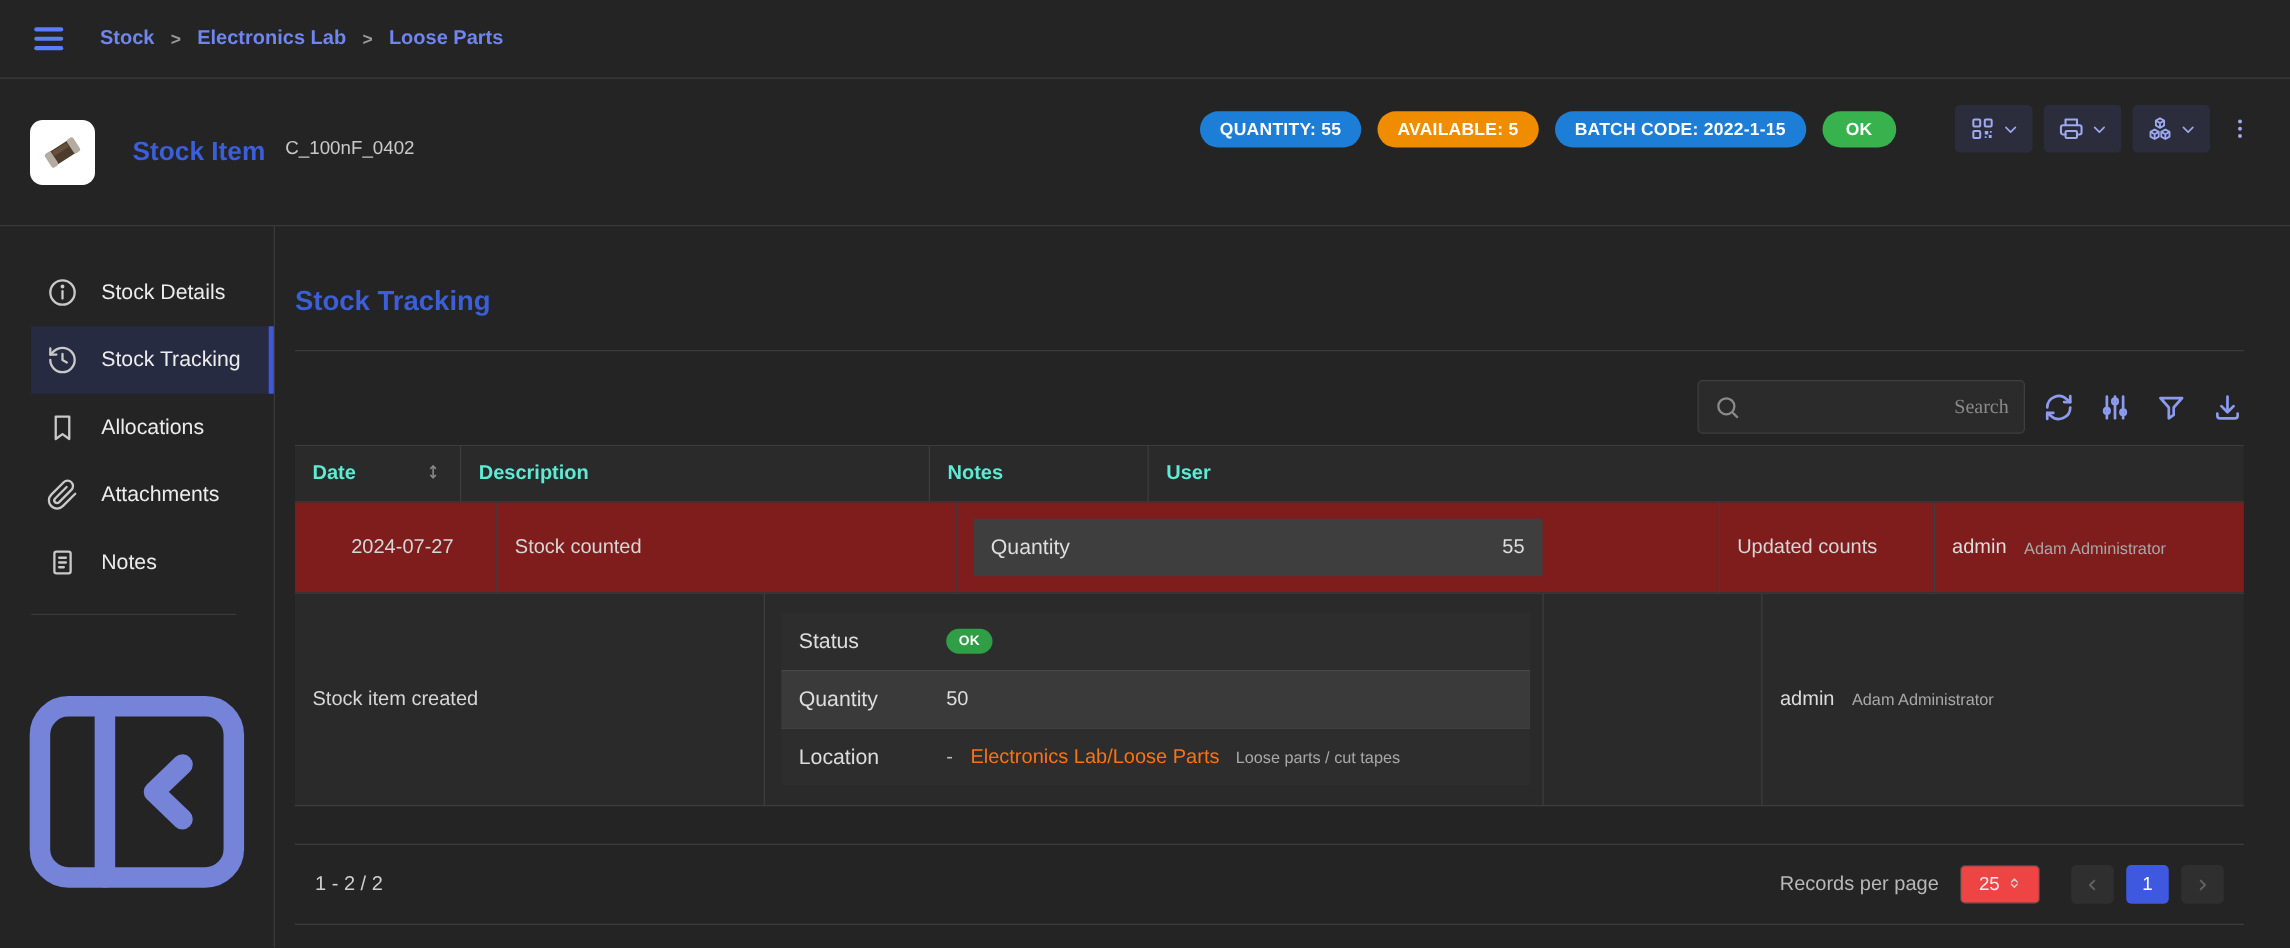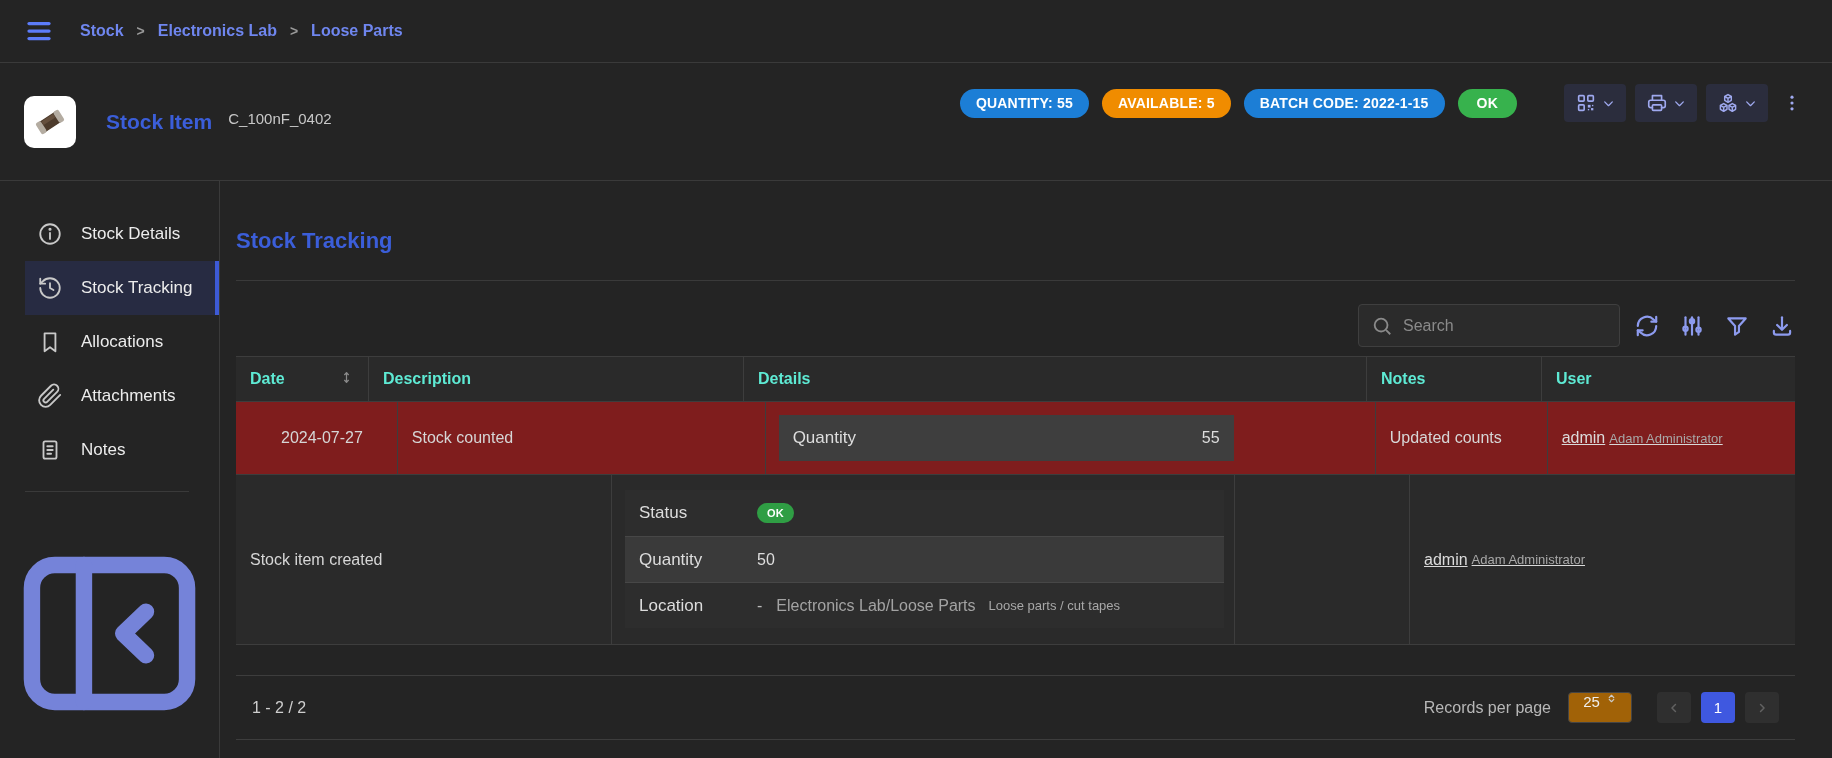--- a/index.html
+++ b/index.html
@@ -50,70 +50,70 @@
 
   .main { flex:1; min-width:0; padding:47px 37px 0 16px; }
   .section-title { color:#3b5ed9; font-size:22px; font-weight:bold; }
   .title-hr { border:none; border-top:1px solid #3a3a3a; margin-top:26px; }
 
   .toolbar { margin-top:23px; display:flex; justify-content:flex-end; align-items:center; }
   .searchbox { width:262px; height:43px; background:#2b2b2b; border:1px solid #3f3f3f;
                border-radius:4px; display:flex; align-items:center; padding:0 12px; gap:10px; }
   .searchbox .sico { color:#8a8a8a; width:22px; height:22px; flex:none; }
   .searchbox input { background:transparent; border:none; outline:none; color:#bef264;
-                     font-size:16px; width:100%; font-family:Liberation Sans, sans-serif; }
+                     font-size:16px; width:100%; font-family:Liberation Serif, serif;text-align:right; }
   .searchbox input::placeholder { color:#8a8a8a; }
   .tool-icons { display:flex; align-items:center; gap:19px; margin-left:14px; color:#8d9bef; }
   .tool-icons .tico { width:26px; height:26px; cursor:pointer; }
 
   
   .table { margin-top:9px; border-top:1px solid #3d3d3d; border-bottom:1px solid #3d3d3d; }
   .t-row { display:flex; }
   .cell { border-left:1px solid #3d3d3d; min-width:0; }
   .cell:first-child { border-left:none; }
   .col-date { width:132px; } .col-desc { width:375px; } .col-details { width:623px; }
   .col-notes { width:175px; } .col-user { width:253px; }
   .t-head { height:45px; background:#2a2a2a; border-bottom:1px solid #3d3d3d; }
   .t-head .cell { display:flex; align-items:center; padding:0 14px; font-weight:bold;
                   font-size:16px; color:#5eead4; }
   .sorter { margin-left:auto; color:#8a8a8a; width:15px; height:18px; }
   .t-r1 { height:72px; background:#7f1d1d;padding-left:31px; }
   .t-r2 { height:170px; background:#2a2a2a; border-top:1px solid #3d3d3d; }
   .cell-pad { display:flex; align-items:center; padding:0 14px; font-size:16px; color:#d6d6d6; }
-  .user-cell { display:flex; align-items:baseline; gap:4px; padding:0 14px;text-decoration:underline; }
+  .user-cell { display:flex; align-items:baseline; gap:14px; padding:0 14px; }
   .user-cell { align-items:center; }
   .uname { font-size:16px; color:#dcdcdc; }
   .ufull { font-size:13px; color:#a8a8a8; }
 
   .inner1 { margin:13px; height:46px; width:455px; background:#3e3e3e;
             display:flex; align-items:center; padding:0 14px; }
   .inner1 .dlabel { font-size:17px; color:#dddddd; }
   .inner1 .dvalue { margin-left:auto; font-size:16px; color:#dddddd; }
 
   .inner2 { margin:15px 13px; width:599px; }
   .inner-row { height:46px; display:flex; align-items:center; padding:0 14px; }
   .inner-row + .inner-row { border-top:1px solid #474747; }
   .inner-row:nth-child(odd) { background:#2d2d2d; }
   .inner-row:nth-child(even) { background:#3a3a3a; }
   .dlabel { width:118px; flex:none; font-size:17px; color:#dddddd; }
   .dvalue2 { font-size:16px; color:#dddddd; }
   .status-pill { background:#2f9e44; color:#fff; font-size:11px; font-weight:bold;
                  padding:4px 10px; border-radius:11px; letter-spacing:.3px; }
   .loc-dash { color:#bbbbbb; font-size:16px; margin-right:14px; }
-  .loc-link { color:#a3a3a3; font-size:16px; cursor:pointer; }
+  .loc-link { color:#f97316; font-size:16px; cursor:pointer; }
   .loc-desc { color:#a8a8a8; font-size:13px; margin-left:13px; }
 
   
   .tfoot { margin-top:30px; height:65px; border-top:1px solid #3d3d3d;
            border-bottom:1px solid #3d3d3d; display:flex; align-items:center; padding:0 16px; }
   .range { color:#cfcfcf; font-size:16px; }
   .foot-right { margin-left:auto; display:flex; align-items:center; }
   .rpp-label { color:#b8b8b8; font-size:16px; }
-  .page-size { margin-left:17px; width:64px; height:31px; background:#a16207;
-               border:1px solid #454545; border-radius:4px; display:flex; align-items:flex-start;
+  .page-size { margin-left:17px; width:64px; height:31px; background:#ef4444;
+               border:1px solid #454545; border-radius:4px; display:flex; align-items:center;
                justify-content:center; gap:6px; color:#eeeeee; font-size:15px; cursor:pointer; }
   .ps-chev { color:#cccccc; width:11px; height:14px; }
   .pager { display:flex; align-items:center; gap:10px; margin-left:25px; }
   .pg-btn { width:34px; height:31px; border-radius:4px; background:#2f2f2f; color:#626262;
             display:flex; align-items:center; justify-content:center; cursor:pointer; }
   .pg-btn.active { background:#3f58e0; color:#ffffff; font-size:15px; }
   .pg-btn .pchev { width:14px; height:14px; }
   svg { display:block; }
 </style>
 </head>
@@ -324,23 +324,20 @@
           <span class="sorter">
             <svg viewBox="0 0 24 24" fill="none" stroke="currentColor" stroke-width="2" stroke-linecap="round" stroke-linejoin="round">
                 <path d="M12 4.5v15"></path>
                 <path d="M9 7.5l3-3 3 3"></path>
                 <path d="M9 16.5l3 3 3-3"></path>
               </svg>
           </span>
         </div>
         <div class="cell col-desc">
             <span>Description</span>
-          </div>
-        <div class="cell col-details">
-            <span>Details</span>
           </div>
         <div class="cell col-notes">
             <span>Notes</span>
           </div>
         <div class="cell col-user">
             <span>User</span>
           </div>
       </div>
 
       <div class="t-row t-r1">

